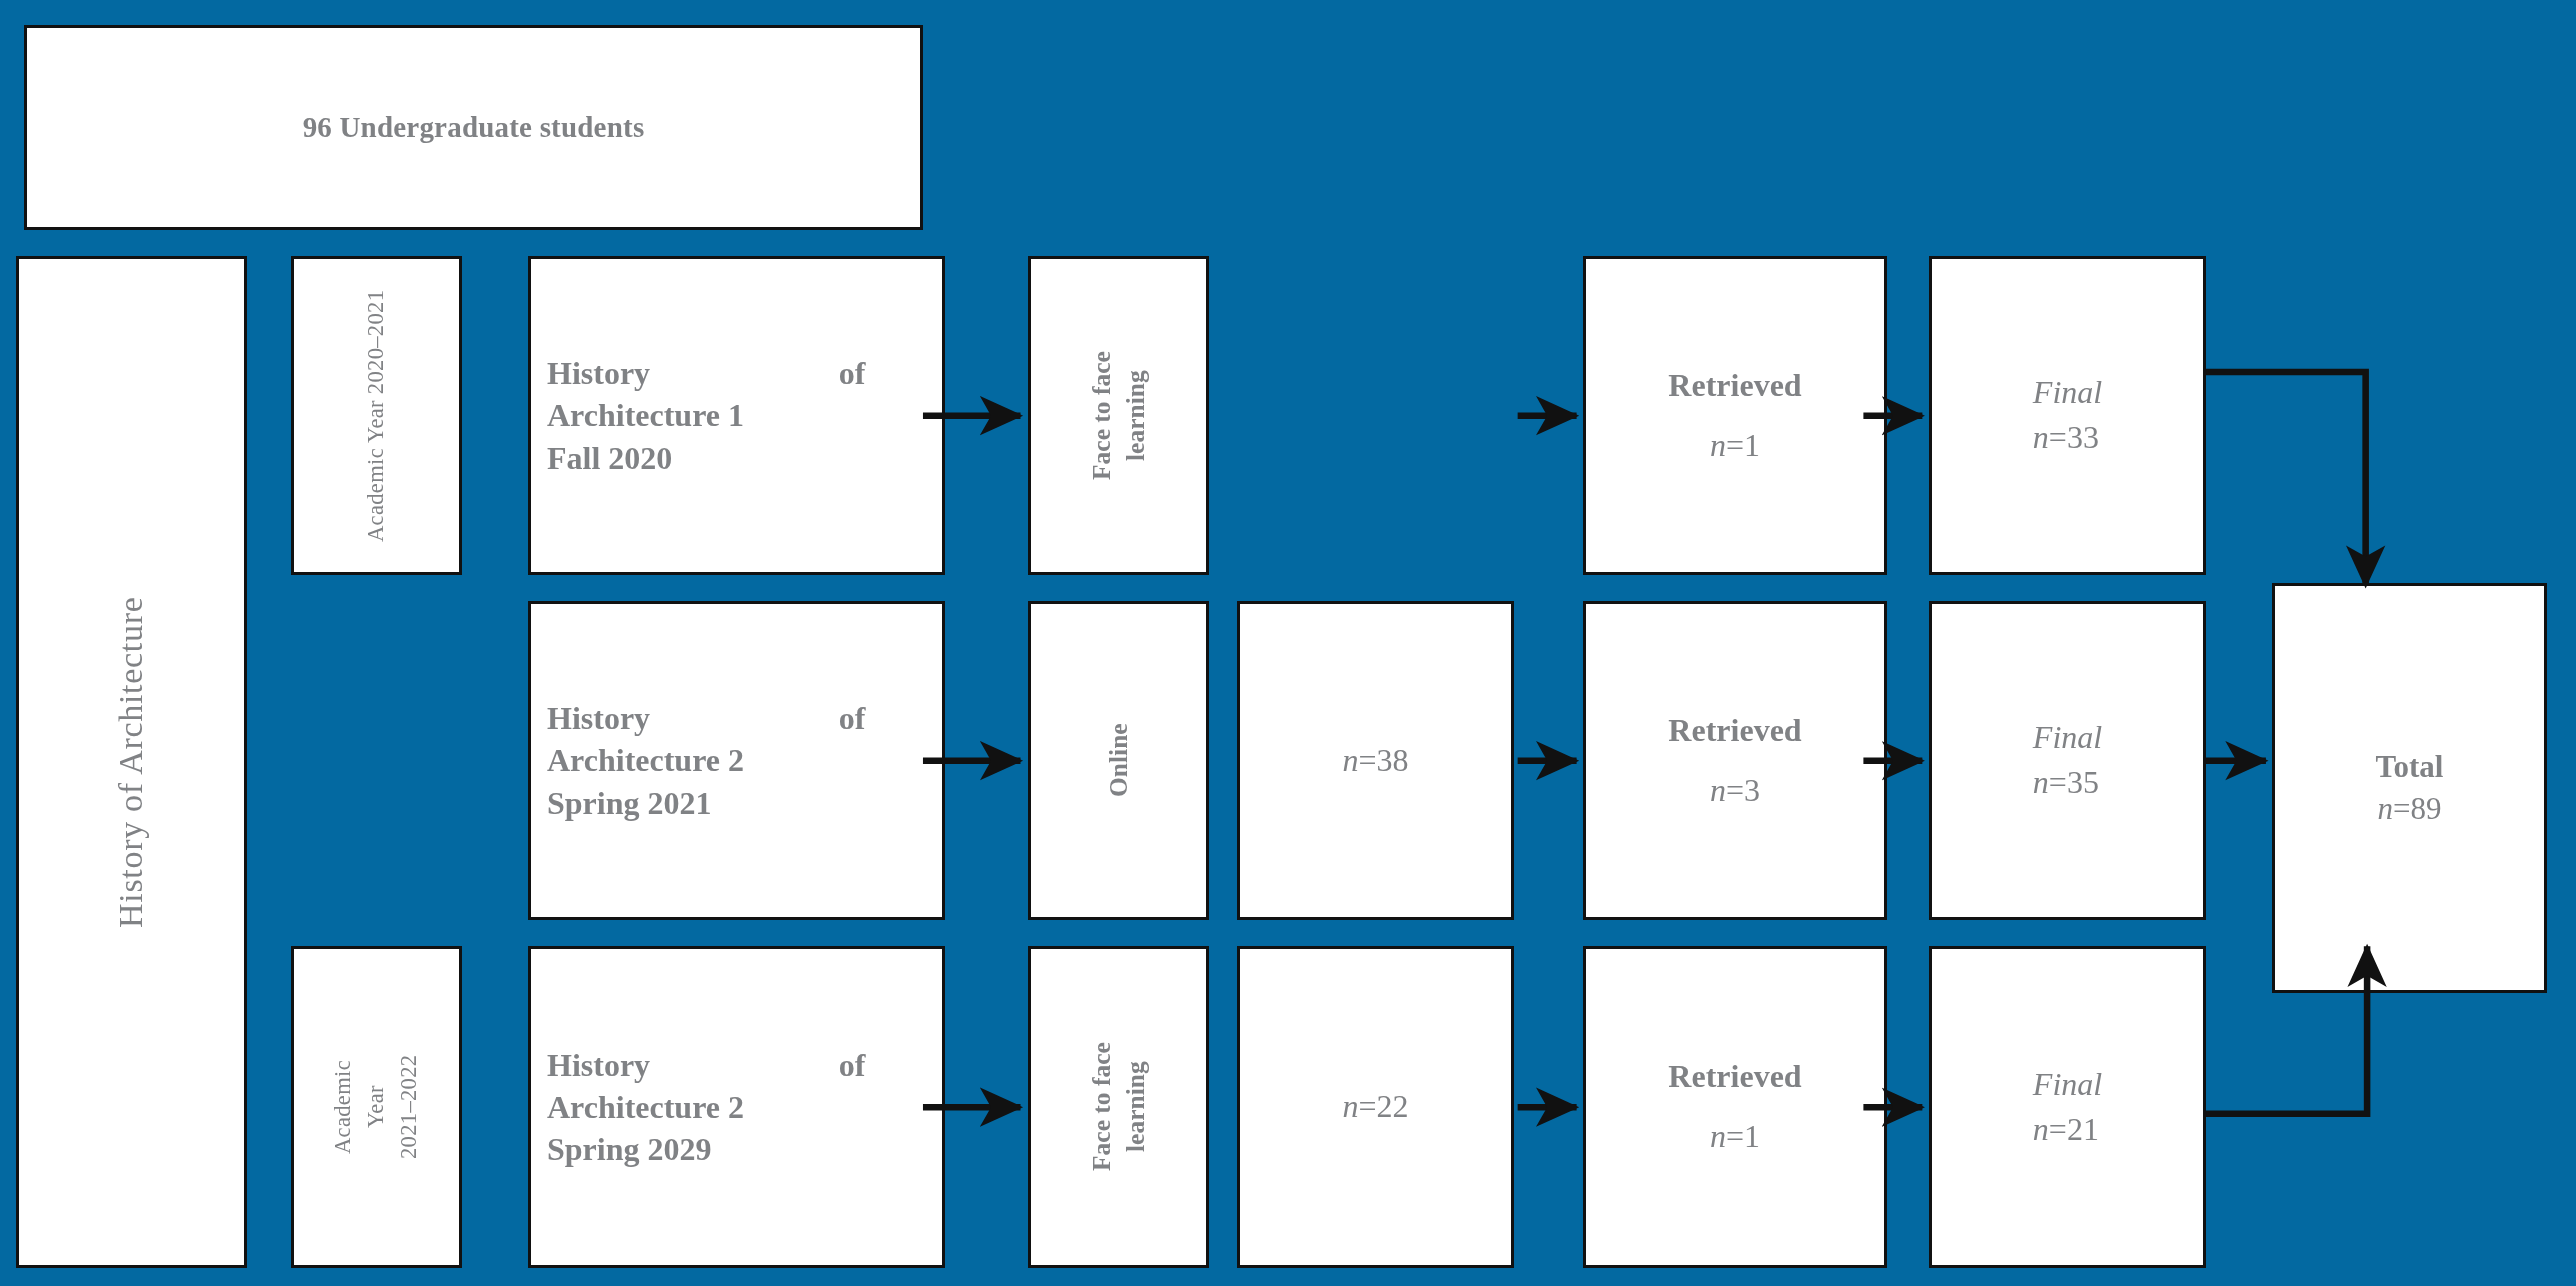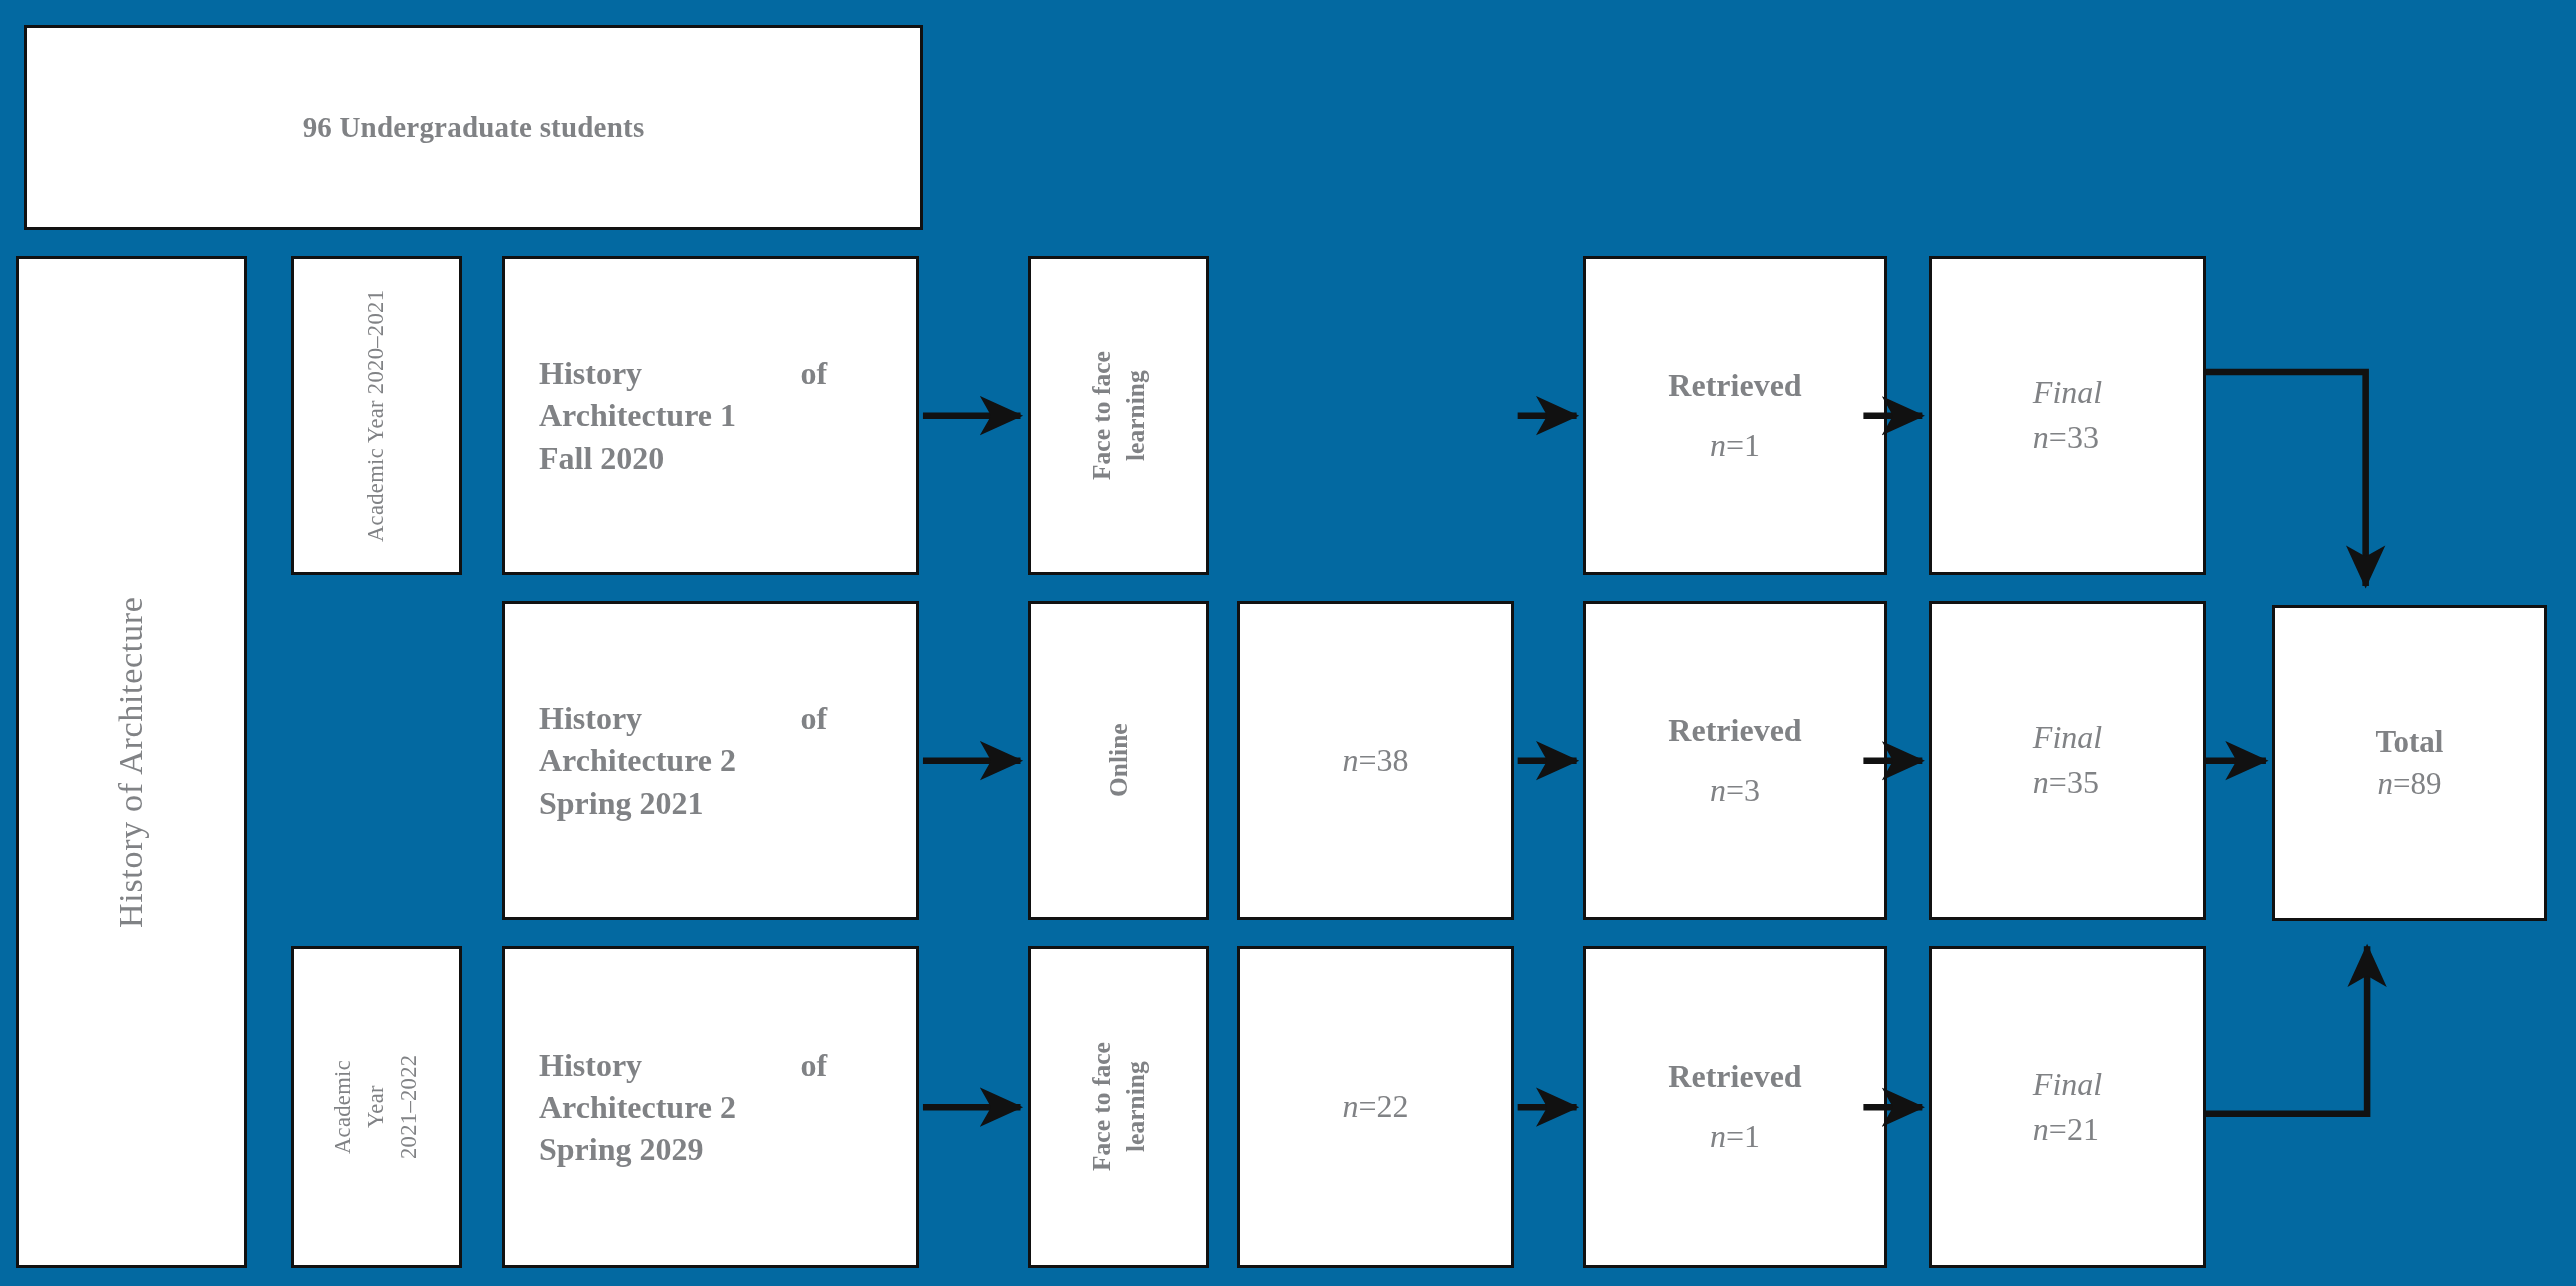--- a/index.html
+++ b/index.html
@@ -62,24 +62,24 @@
   #box-year-2022 { left: 291px; top: 946px; width: 171px; height: 322px; }
   #box-year-2022 .box-inner {
     font-size: 22.6px;
     letter-spacing: 0.3px;
     text-align: center;
     line-height: 1.45;
   }
 
   
   .course-box {
-    left: 502px;
+    left: 528px;
     width: 417px;
     justify-content: flex-start;
-    padding: 0 34px;
+    padding: 0 16px;
   }
   .course-box .box-inner {
     font-size: 32px;
     font-weight: bold;
     text-align: justify;
     text-align-last: left;
     line-height: 1.32;
     width: 100%;
   }
   .course-box .jline {
@@ -115,21 +115,21 @@
   .final-box .box-inner { font-size: 32px; text-align: left; }
   .final-box .hdr { display: block; font-style: italic; }
   .final-box .sub { display: block; margin-top: 7.3px; }
 
   
   .row1 { top: 256px; height: 319px; }
   .row2 { top: 601px; height: 319px; }
   .row3 { top: 946px; height: 322px; }
 
   
-  #box-total { left: 2272px; top: 605px; width: 275px; height: 316px; }
+  #box-total { left: 2272px; top: 583px; width: 275px; height: 410px; }
   #box-total .box-inner { font-size: 31px; text-align: center; }
   #box-total .hdr { display: block; font-weight: bold; }
   #box-total .sub { display: block; margin-top: 5.8px; }
 
   .ital-n { font-style: italic; }
 
   
   #connectors {
     position: absolute;
     left: 0; top: 0;

